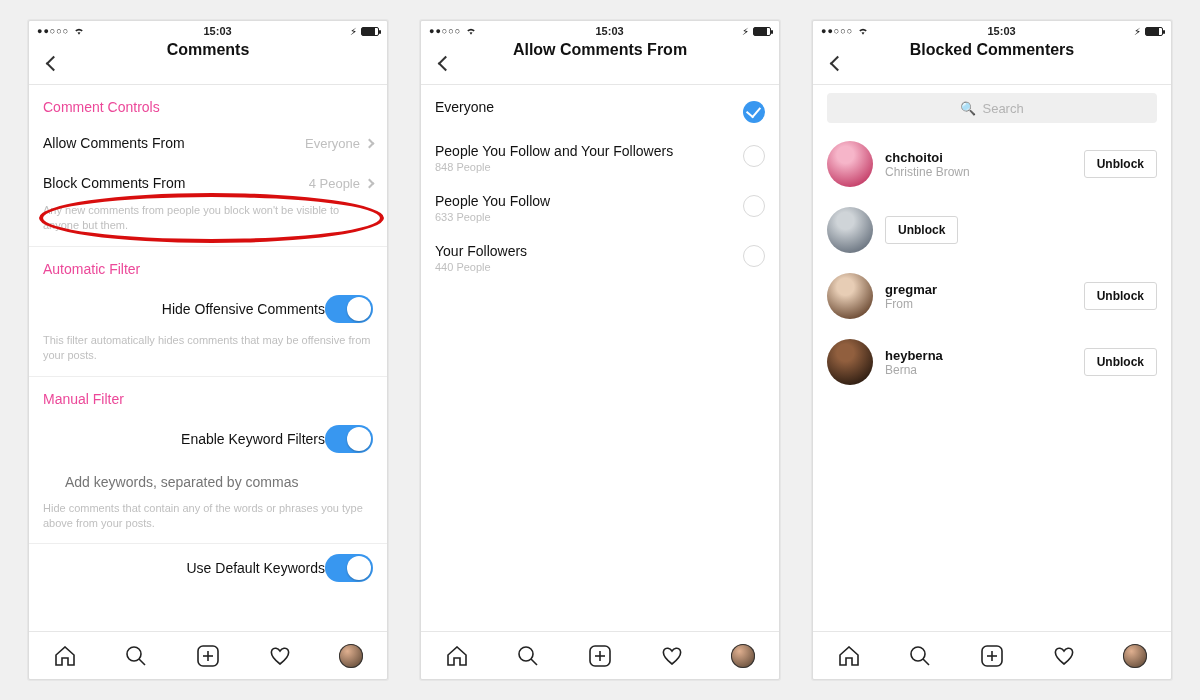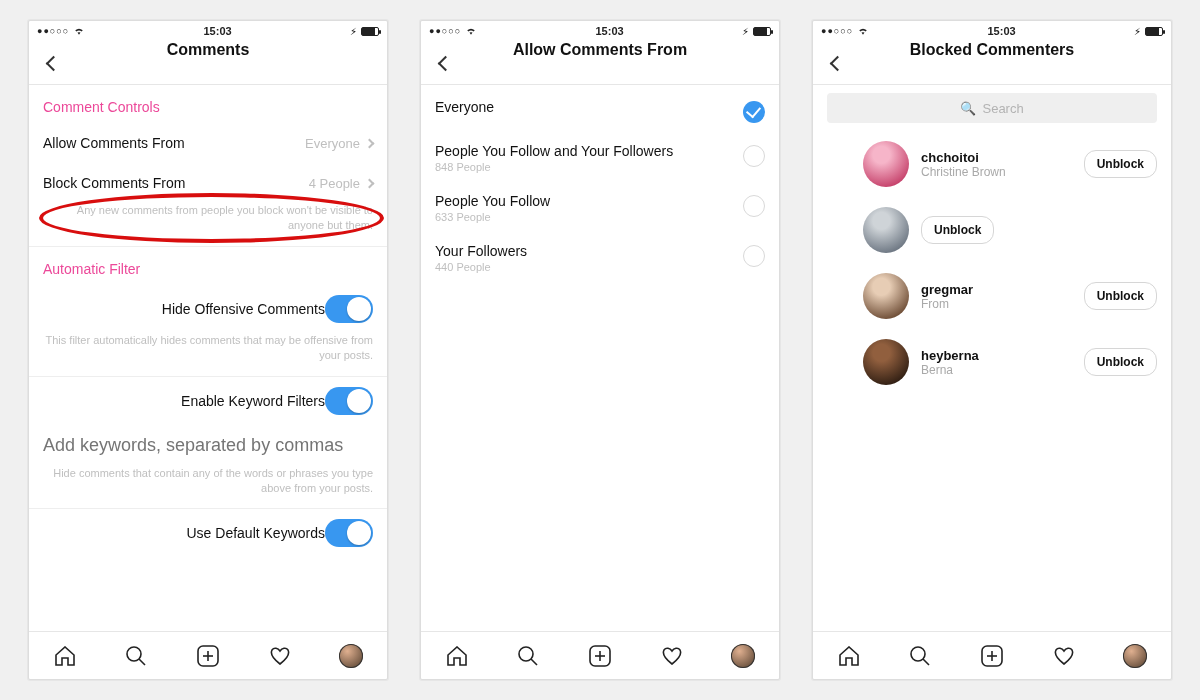--- a/index.html
+++ b/index.html
@@ -30,52 +30,52 @@
   .navhdr .title { font-size:16px; font-weight:600; color:#111; }
   .backbtn { position:absolute; left:6px; top:0; height:44px; width:36px; display:flex; align-items:center; justify-content:center; }
   .chev-left { width:11px; height:11px; border-left:2px solid #333; border-bottom:2px solid #333; transform:rotate(45deg);}
   
   .content { flex:1; overflow:hidden; }
   .section-head { padding:14px 14px 8px; font-size:14px; font-weight:400; color:#ec4899;}
   .row { padding:12px 14px; display:flex; align-items:center; justify-content:space-between; }
   .row .label { font-size:14px; color:#111; }
   .row .val { font-size:13px; color:#bfbfbf; display:flex; align-items:center; gap:6px;}
   .chev-right { width:7px; height:7px; border-top:2px solid #bfbfbf; border-right:2px solid #bfbfbf; transform:rotate(45deg); }
-  .hint { padding:0 14px 12px; font-size:11px; color:#bfbfbf; line-height:1.4;text-align:right;}
+  .hint { padding:0 14px 12px; font-size:11px; color:#bfbfbf; line-height:1.4;}
   .sep { border-top:1px solid #eee; }
   .toggle-row { padding:10px 14px; display:flex; align-items:center; justify-content:flex-end; }
   .toggle-row .label { font-size:14px; color:#111;}
   .toggle { width:48px; height:28px; background:#3897f0; border-radius:14px; position:relative; }
   .toggle::after { content:""; position:absolute; right:2px; top:2px; width:24px; height:24px; background:#fff; border-radius:50%; box-shadow:0 1px 2px rgba(0,0,0,.25);}
   .input-row { padding:10px 14px; }
-  .ghost-input { border:none; outline:none; font-size:18px; color:#7f1d1d; width:100%; }
+  .ghost-input { border:none; outline:none; font-size:14px; color:#7f1d1d; width:100%;margin-left:22px; }
   
   .tabbar { height:48px; border-top:1px solid #e6e6e6; display:flex; align-items:center; justify-content:space-around; }
   .tabbar .tb { width:48px; height:48px; display:flex; align-items:center; justify-content:center; }
   .avatar-little { width:24px; height:24px; border-radius:50%; background:radial-gradient(circle at 35% 30%, #e0b090, #4b3828); box-shadow:0 0 0 1px #333 inset;}
   
   .opt { padding:10px 14px; display:flex; align-items:flex-start; justify-content:space-between; }
   .opt .txt .primary { font-size:14px; color:#111; font-weight:400;}
   .opt .txt .secondary { font-size:11px; color:#bfbfbf; margin-top:2px;}
   .radio { width:22px; height:22px; border:1.5px solid #d9d9d9; border-radius:50%; flex:none; margin-top:2px;}
   .radio.checked { border:none; background:#3897f0; position:relative;}
   .radio.checked::after{ content:""; position:absolute; left:6px; top:3px; width:7px; height:11px; border-right:2.5px solid #fff; border-bottom:2.5px solid #fff; transform:rotate(40deg); }
   
   .searchbar { margin:8px 14px; background:#efefef; border-radius:4px; height:30px; display:flex; align-items:center; justify-content:center; color:#b3b3b3; font-size:13px; gap:6px;}
   .searchbar .sglyph { font-size:13px; }
-  .person { padding:10px 14px; display:flex; align-items:center; gap:12px;margin-left:36px;}
+  .person { padding:10px 14px; display:flex; align-items:center; gap:12px;}
   .person .pava { width:46px; height:46px; border-radius:50%; flex:none;}
   .pv1{ background:radial-gradient(circle at 40% 30%, #f6b5c9 20%, #c43e68 80%);}
   .pv2{ background:radial-gradient(circle at 40% 30%, #cfd4d8 20%, #6a7480 80%);}
   .pv3{ background:radial-gradient(circle at 40% 30%, #e7cdb5 20%, #6b4a33 80%);}
   .pv4{ background:radial-gradient(circle at 40% 30%, #915f3e 20%, #2e1d12 80%);}
   .person .names { flex:1;}
   .person .uname{ font-size:13px; font-weight:600; color:#111;}
   .person .rname{ font-size:12px; color:#a9a9a9;}
-  .unblock { border:1px solid #d6d6d6; background:#fff; font-size:12px; font-weight:600; padding:6px 12px; border-radius:12px; color:#111;}
+  .unblock { border:1px solid #d6d6d6; background:#fff; font-size:12px; font-weight:600; padding:6px 12px; border-radius:3px; color:#111;}
   
   .circ { position:absolute; border:4px solid #d80e0e; border-radius:50%; pointer-events:none; }
 </style>
 </head>
 <body>
 
 <div class="stage">
 
   <div class="phone">
     <div class="statusbar">
@@ -122,20 +122,21 @@
 
       <div class="sep"></div>
       <div class="section-head">Automatic Filter</div>
       <div class="toggle-row">
         <span class="label">Hide Offensive Comments</span>
         <div class="toggle"></div>
       </div>
       <div class="hint">This filter automatically hides comments that may be offensive from your posts.</div>
 
       <div class="sep"></div>
+      <div class="section-head">Manual Filter</div>
       <div class="toggle-row">
         <span class="label">Enable Keyword Filters</span>
         <div class="toggle"></div>
       </div>
       <div class="input-row">
         <input class="ghost-input" placeholder="Add keywords, separated by commas" style="">
       </div>
       <div class="hint">Hide comments that contain any of the words or phrases you type above from your posts.</div>
       <div class="sep"></div>
       <div class="toggle-row">

